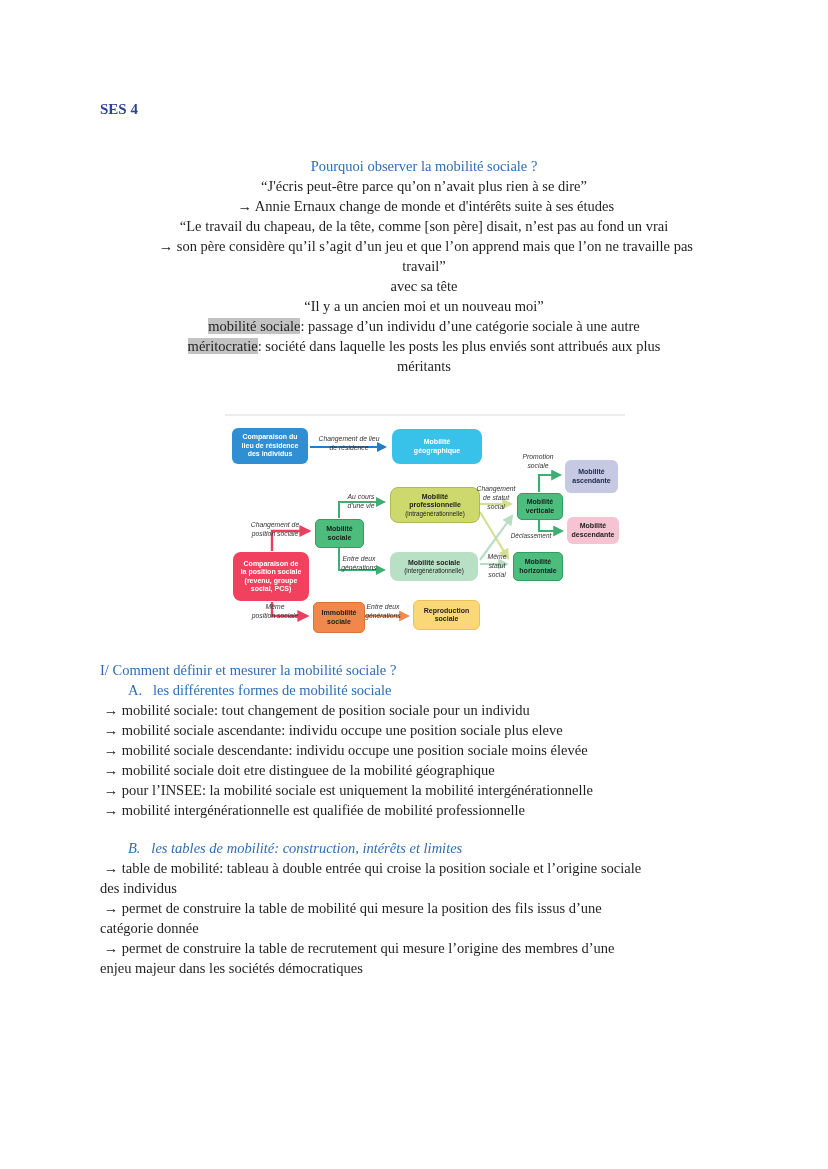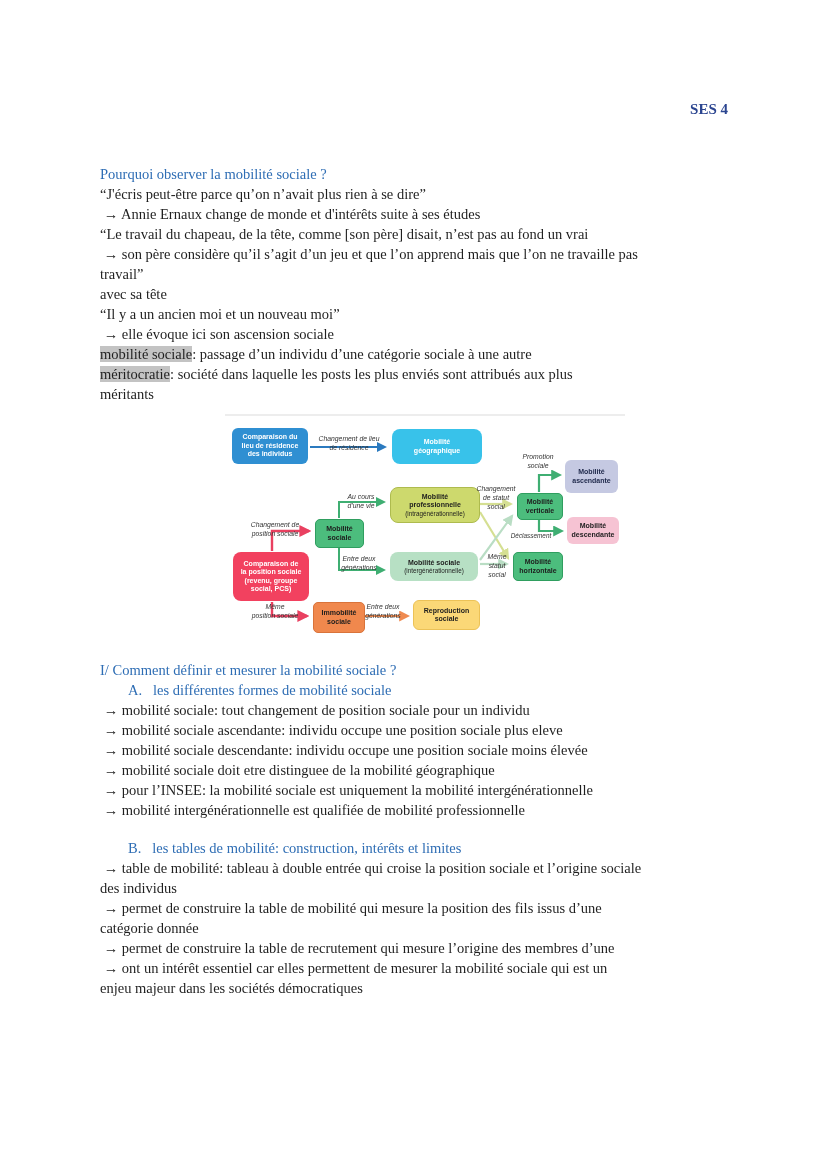--- a/index.html
+++ b/index.html
@@ -1,25 +1,25 @@
 <!DOCTYPE html>
 <html><head>
 <meta charset="utf-8">
 <style>
   html,body{margin:0;padding:0;background:#fff;}
   .page{position:relative;width:828px;height:1169px;background:#ffffff;overflow:hidden;
         font-family:"Liberation Serif",serif;color:#1f1f1f;}
-  .title-block{position:absolute;top:99px;left:100px;width:628px;text-align:right;
+  .title-block{position:absolute;top:99px;left:100px;width:628px;text-align:left;
         color:#2b4590;font-weight:bold;font-size:15px;line-height:21px;}
   .blue-h{color:#2e6db4;}
   .textblock{position:absolute;left:100px;width:648px;font-size:14.5px;line-height:20px;}
   .line{white-space:pre-wrap;min-height:20px;}
   .hl{background:#c3c3c3;}
   .indent{padding-left:28px;}
-  .b-head{margin-top:18px;}
+  .b-head{margin-top:18px;font-style:italic;}
   
   .diagram{position:absolute;top:412px;left:225px;width:400px;height:233px;
         font-family:"Liberation Sans",sans-serif;}
   .diagram svg{position:absolute;top:0;left:0;}
   .topline{position:absolute;top:2px;left:0;width:400px;height:2px;background:#ededed;}
   .dbox{position:absolute;border-radius:6px;font-weight:bold;text-align:center;
         white-space:pre-line;display:flex;align-items:center;justify-content:center;
         font-size:7px;line-height:1.2;color:#1d1d1d;}
   .dbox .sub{font-weight:normal;font-size:6.3px;}
   .col{flex-direction:column;}
@@ -50,30 +50,29 @@
 </style>
 </head>
 <body>
 
 <div class="page">
 
   <div class="title-block">
     <div>SES 4</div>
   </div>
 
-  <div class="textblock" style="top:164px;">
+  <div class="textblock" style="top:156px;text-align:center;">
     <div class="line blue-h">Pourquoi observer la mobilité sociale ?</div>
     <div class="line">“J'écris peut-être parce qu’on n’avait plus rien à se dire”</div>
     <div class="line"> → Annie Ernaux change de monde et d'intérêts suite à ses études</div>
     <div class="line">“Le travail du chapeau, de la tête, comme [son père] disait, n’est pas au fond un vrai</div>
     <div class="line"> → son père considère qu’il s’agit d’un jeu et que l’on apprend mais que l’on ne travaille pas</div>
     <div class="line">travail”</div>
     <div class="line">avec sa tête</div>
     <div class="line">“Il y a un ancien moi et un nouveau moi”</div>
-    <div class="line"> → elle évoque ici son ascension sociale</div>
     <div class="line"><span class="hl">mobilité sociale</span><span>: passage d’un individu d’une catégorie sociale à une autre</span></div>
     <div class="line"><span class="hl">méritocratie</span><span>: société dans laquelle les posts les plus enviés sont attribués aux plus</span></div>
     <div class="line">méritants</div>
   </div>
 
   <div class="diagram">
     <div class="topline"></div>
     <svg width="400" height="233" viewBox="0 0 400 233">
       <defs>
         <marker id="mBlue" markerWidth="5" markerHeight="5" refX="4" refY="2.5" orient="auto">
@@ -172,17 +171,16 @@
     <div class="line"> → mobilité sociale descendante: individu occupe une position sociale moins élevée</div>
     <div class="line"> → mobilité sociale doit etre distinguee de la mobilité géographique</div>
     <div class="line"> → pour l’INSEE: la mobilité sociale est uniquement la mobilité intergénérationnelle</div>
     <div class="line"> → mobilité intergénérationnelle est qualifiée de mobilité professionnelle</div>
     <div class="line blue-h indent b-head">B.   les tables de mobilité: construction, intérêts et limites</div>
     <div class="line"> → table de mobilité: tableau à double entrée qui croise la position sociale et l’origine sociale</div>
     <div class="line">des individus</div>
     <div class="line"> → permet de construire la table de mobilité qui mesure la position des fils issus d’une</div>
     <div class="line">catégorie donnée</div>
     <div class="line"> → permet de construire la table de recrutement qui mesure l’origine des membres d’une</div>
-    <div class="line"> → ont un intérêt essentiel car elles permettent de mesurer la mobilité sociale qui est un</div>
     <div class="line">enjeu majeur dans les sociétés démocratiques</div>
   </div>
 
 </div>
 
 </body></html>

